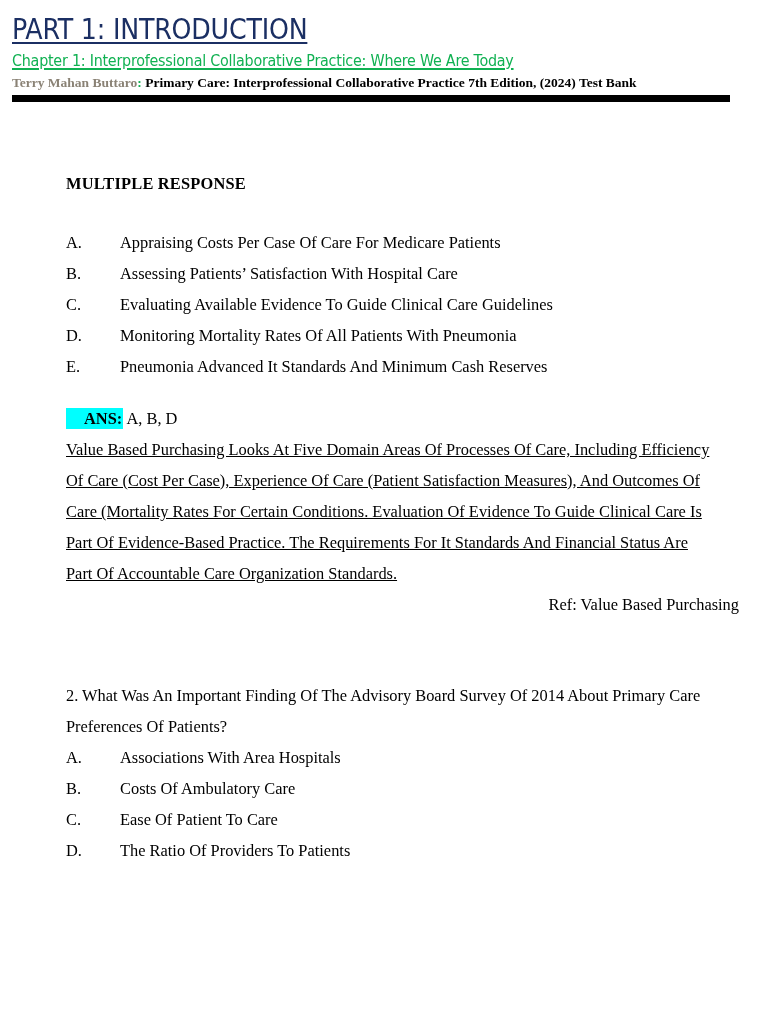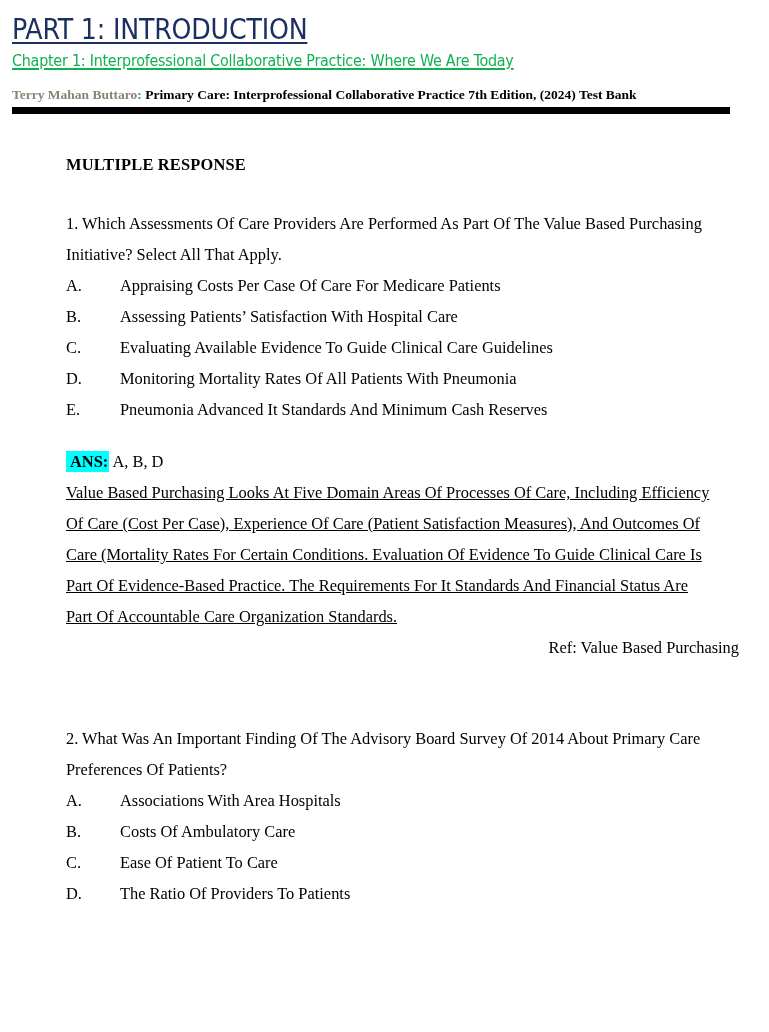--- a/index.html
+++ b/index.html
@@ -48,21 +48,21 @@
     letter-spacing: -0.25px;
     margin: 0 0 5px 0;
     display: inline-block;
     transform: scaleX(0.965);
     transform-origin: left center;
   }
   .byline {
     font-family: "Liberation Serif", "DejaVu Serif", serif;
     font-size: 13.5px;
     line-height: 1.15;
-    margin: 12px 0 4px 0;
+    margin: 0 0 4px 0;
     white-space: nowrap;
   }
   .byline .author {
     color: #8a8275;
     font-weight: bold;
   }
   .byline .sep {
     color: #10b152;
     font-weight: bold;
   }
@@ -85,20 +85,21 @@
   }
   .spacer-xl { height: 38px; }
   .spacer-lg { height: 30px; }
   .spacer-md { height: 21px; }
 
   .section-label {
     font-weight: bold;
     font-size: 16.4px;
     line-height: 26px;
     letter-spacing: 0.2px;
+    margin-top: 31px;
   }
 
   .question {
     font-size: 16.4px;
     line-height: 31px;
     max-width: 640px;
   }
 
   .options {
     margin: 0;
@@ -118,21 +119,21 @@
     flex: 1 1 auto;
   }
 
   .answer-line {
     font-size: 16.4px;
     line-height: 31px;
   }
   .answer-tag {
     background: #00ffff;
     font-weight: bold;
-    padding: 1px 1px 1px 4px;
+    padding: 1px 1px 1px 18px;
   }
   .answer-value {
     background: transparent;
     margin-top: 16px;
   }
 
   .rationale {
     font-size: 16.4px;
     line-height: 31px;
     max-width: 652px;
@@ -159,21 +160,20 @@
   </div>
 
   <div class="body">
 
     <div class="spacer-xl"></div>
 
     <div class="section-label">MULTIPLE RESPONSE</div>
 
     <div class="spacer-lg"></div>
 
-    <div class="question">1. Which Assessments Of Care Providers Are Performed As Part Of The Value Based Purchasing Initiative? Select All That Apply.</div>
 
     <ul class="options">
       <li class="option">
         <span class="option-letter">A.</span>
         <span class="option-text">Appraising Costs Per Case Of Care For Medicare Patients</span>
       </li>
       <li class="option">
         <span class="option-letter">B.</span>
         <span class="option-text">Assessing Patients’ Satisfaction With Hospital Care</span>
       </li>

